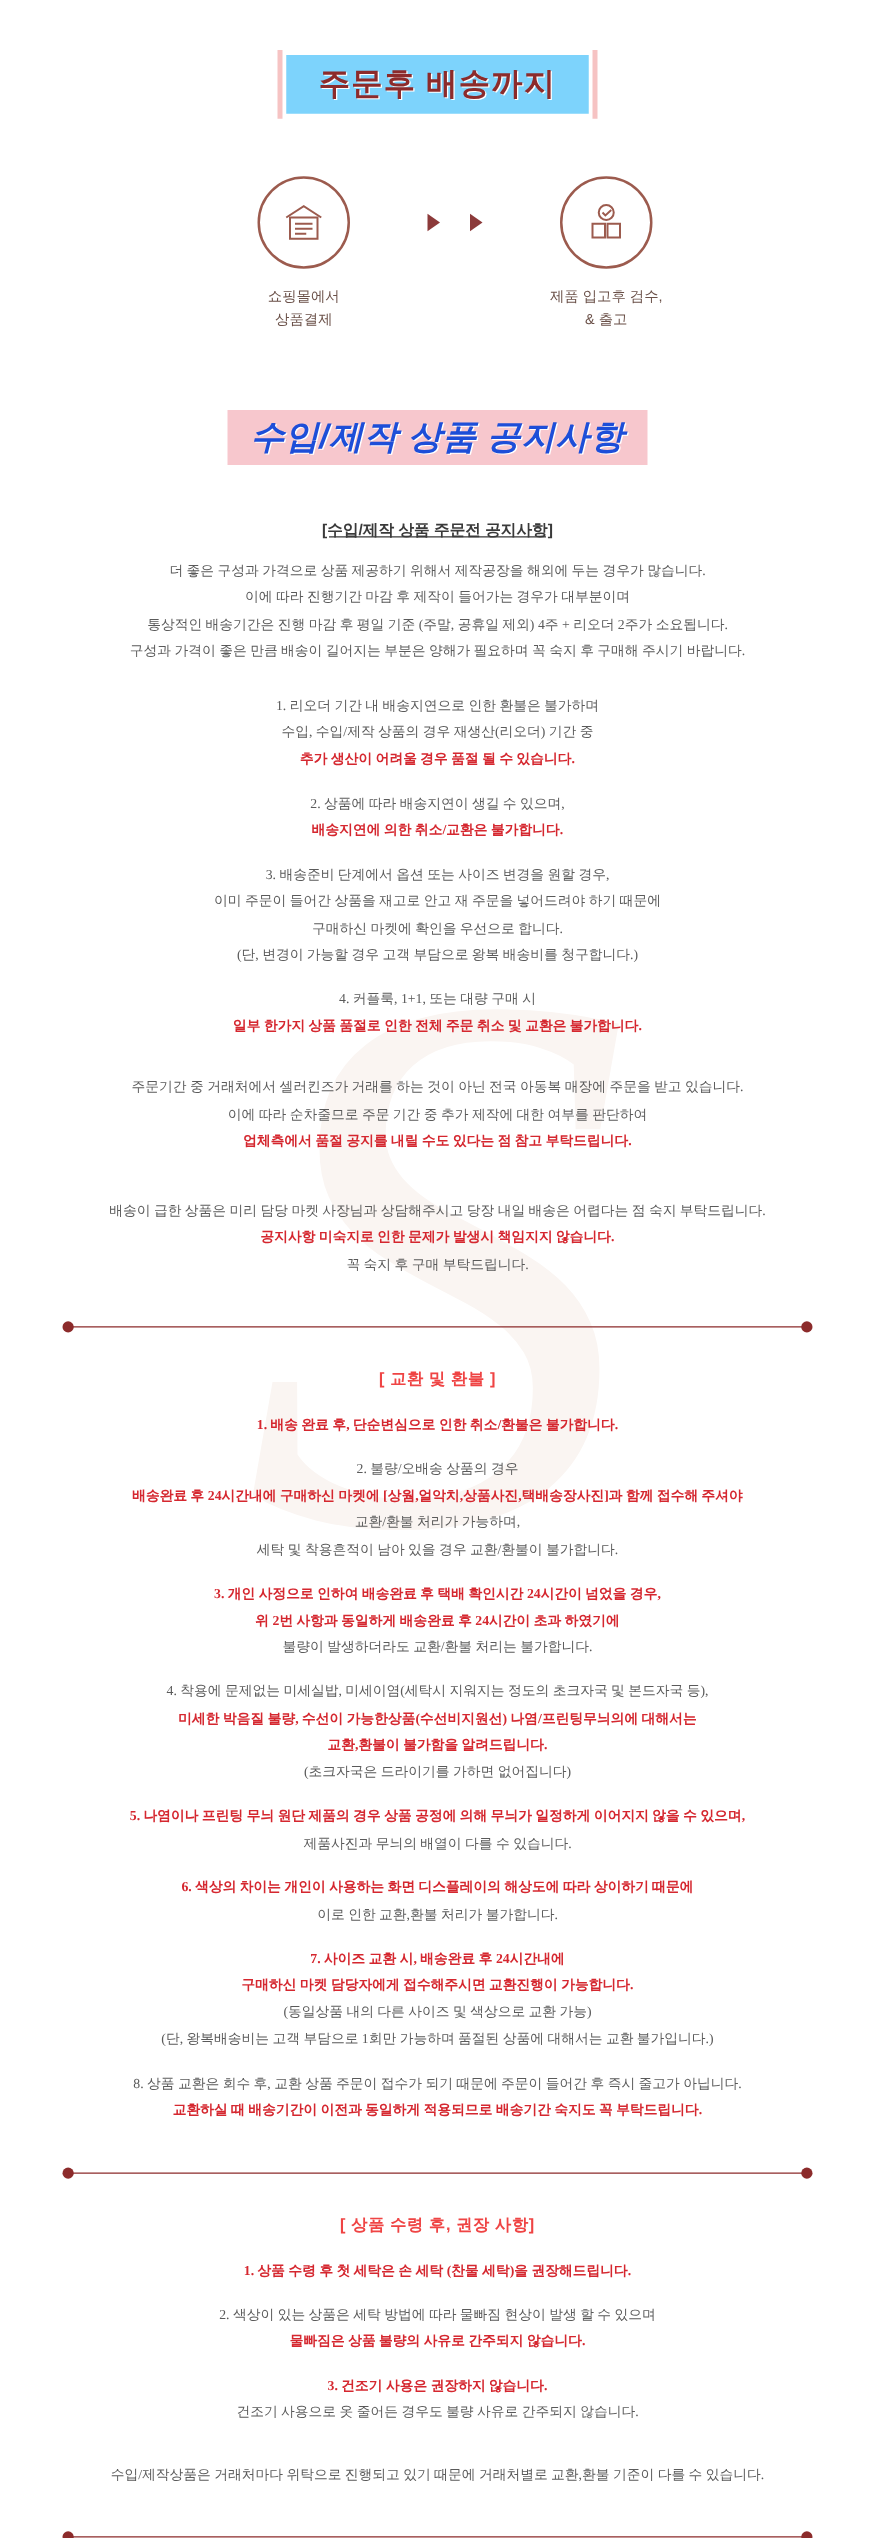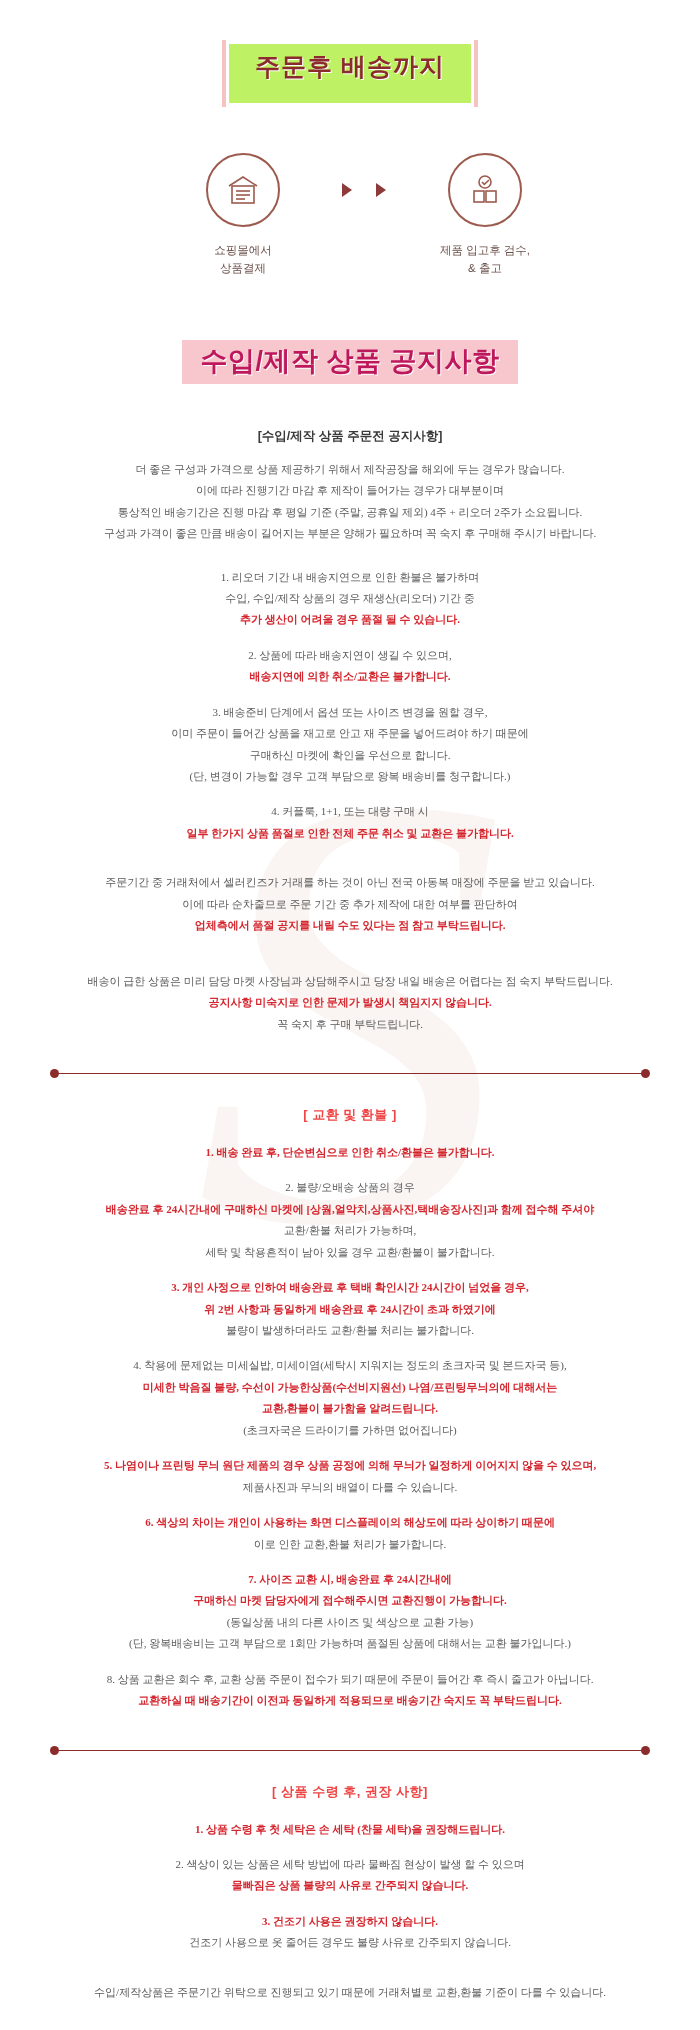--- a/index.html
+++ b/index.html
@@ -25,22 +25,22 @@
     z-index:0;
     pointer-events:none;
     user-select:none;
   }
   .content { position:relative; z-index:1; }
 
   
   .banner-wrap { text-align:center; padding-top:44px; }
   .banner {
     display:inline-block;
-    background:#bef264;
-    padding:6px 26px 20px 26px;
+    background:#7dd3fc;
+    padding:6px 26px 8px 26px;
     position:relative;
   }
   .banner .txt {
     font-size:25px;
     font-weight:bold;
     color:#8c2b2b;
     letter-spacing:1px;
     text-shadow:1px 1px 0 #ffffff;
   }
   .banner:before, .banner:after {
@@ -89,31 +89,33 @@
   
   .headline-wrap { text-align:center; margin-top:62px; }
   .headline {
     display:inline-block;
     background:#f7c7cd;
     padding:3px 18px 5px 18px;
   }
   .headline .txt {
     font-size:27px;
     font-weight:bold;
-    color:#be185d;
+    color:#1d4ed8;
     letter-spacing:0.5px;
     text-shadow:1px 1px 0 #ffffff;
+    font-style:italic;
   }
 
   
   .block { text-align:center; }
   .sec-title {
     font-size:12.5px;
     font-weight:bold;
     color:#3a3a3a;
+    text-decoration:underline;
   }
   p.line {
     margin:0;
     font-size:11px;
     line-height:1.95;
     color:#5a5a5a;
     font-family:Liberation Serif, serif;
   }
   p.line.red { color:#d5272f; font-weight:bold; }
   .gap-14 { height:14px; }
@@ -320,21 +322,21 @@
 
       <div class="gap-14"></div>
       <p class="line">2. 색상이 있는 상품은 세탁 방법에 따라 물빠짐 현상이 발생 할 수 있으며</p>
       <p class="line red">물빠짐은 상품 불량의 사유로 간주되지 않습니다.</p>
 
       <div class="gap-14"></div>
       <p class="line red">3. 건조기 사용은 권장하지 않습니다.</p>
       <p class="line">건조기 사용으로 옷 줄어든 경우도 불량 사유로 간주되지 않습니다.</p>
 
       <div class="gap-28"></div>
-      <p class="line">수입/제작상품은 주문기간 위탁으로 진행되고 있기 때문에 거래처별로 교환,환불 기준이 다를 수 있습니다.</p>
+      <p class="line">수입/제작상품은 거래처마다 위탁으로 진행되고 있기 때문에 거래처별로 교환,환불 기준이 다를 수 있습니다.</p>
     </div>
 
     <div class="gap-34"></div>
     <div class="divider">
       <span class="dot l"></span>
       <span class="bar"></span>
       <span class="dot r"></span>
     </div>
 
   </div>

